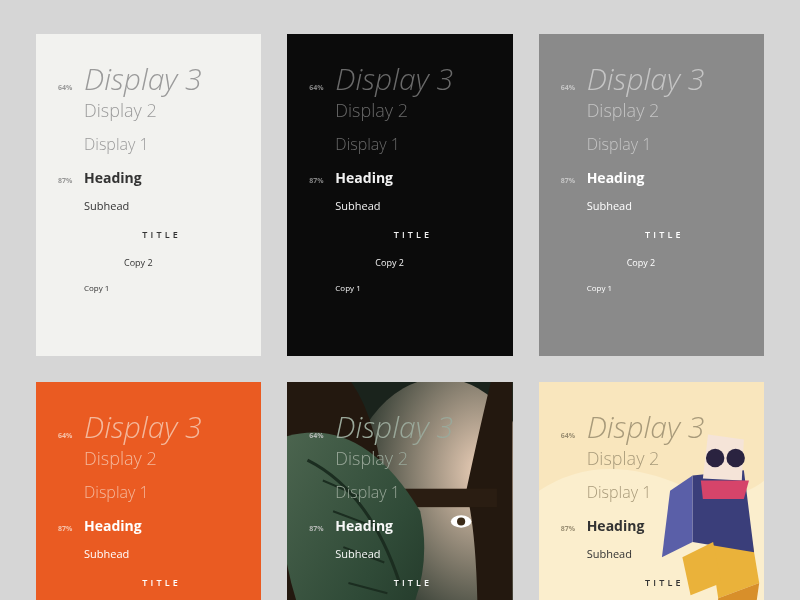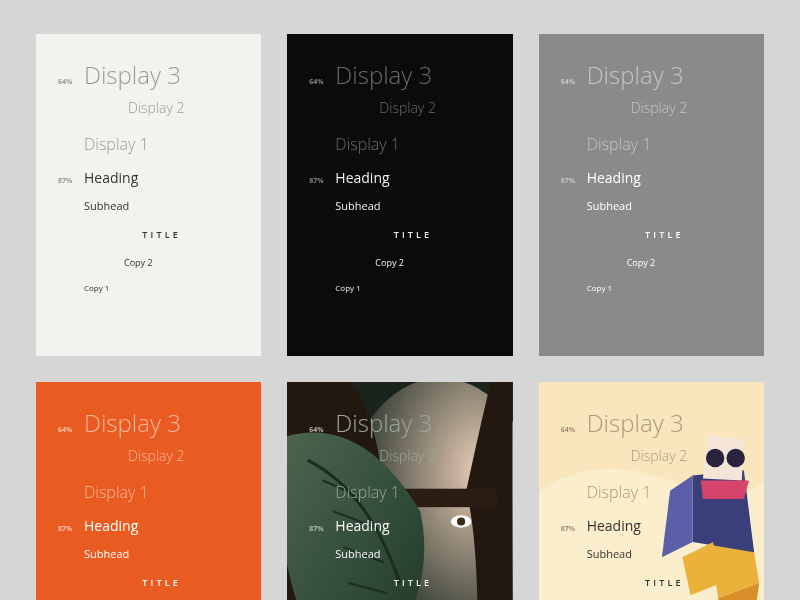--- a/index.html
+++ b/index.html
@@ -37,24 +37,24 @@
     margin-bottom: 0;
   }
   .pct {
     font-size: 7px;
     width: 26px;
     flex-shrink: 0;
     opacity: 0.85;
     font-weight: 700;
   }
   .txt { font-weight: 300; }
-  .d3 .txt { font-size: 24px; line-height: 1.1; }
-  .d2 .txt { font-size: 14px; line-height: 1.2; margin-left: 44px; }
+  .d3 .txt { font-size: 30px; line-height: 1.1; font-style: italic; }
+  .d2 .txt { font-size: 18px; line-height: 1.2; }
   .d1 .txt { font-size: 16px; line-height: 1.3; }
-  .hd .txt { font-size: 14px; font-weight: 400; }
+  .hd .txt { font-size: 14px; font-weight: 700; }
   .sh .txt { font-size: 11px; font-weight: 400; }
   .ti .txt { font-size: 9px; font-weight: 600; letter-spacing: 0.35em; text-transform: uppercase; }
   .c2 .txt { font-size: 9px; font-weight: 400; margin-left: 40px; }
   .c1 .txt { font-size: 8px; font-weight: 400; }
   .d3 { height: 38px; }
   .d2 { height: 34px; }
   .d1 { height: 34px; text-align: center; }
   .hd { height: 30px; }
   .sh { height: 30px; text-align: center; }
   .ti { height: 28px; justify-content: center; }

